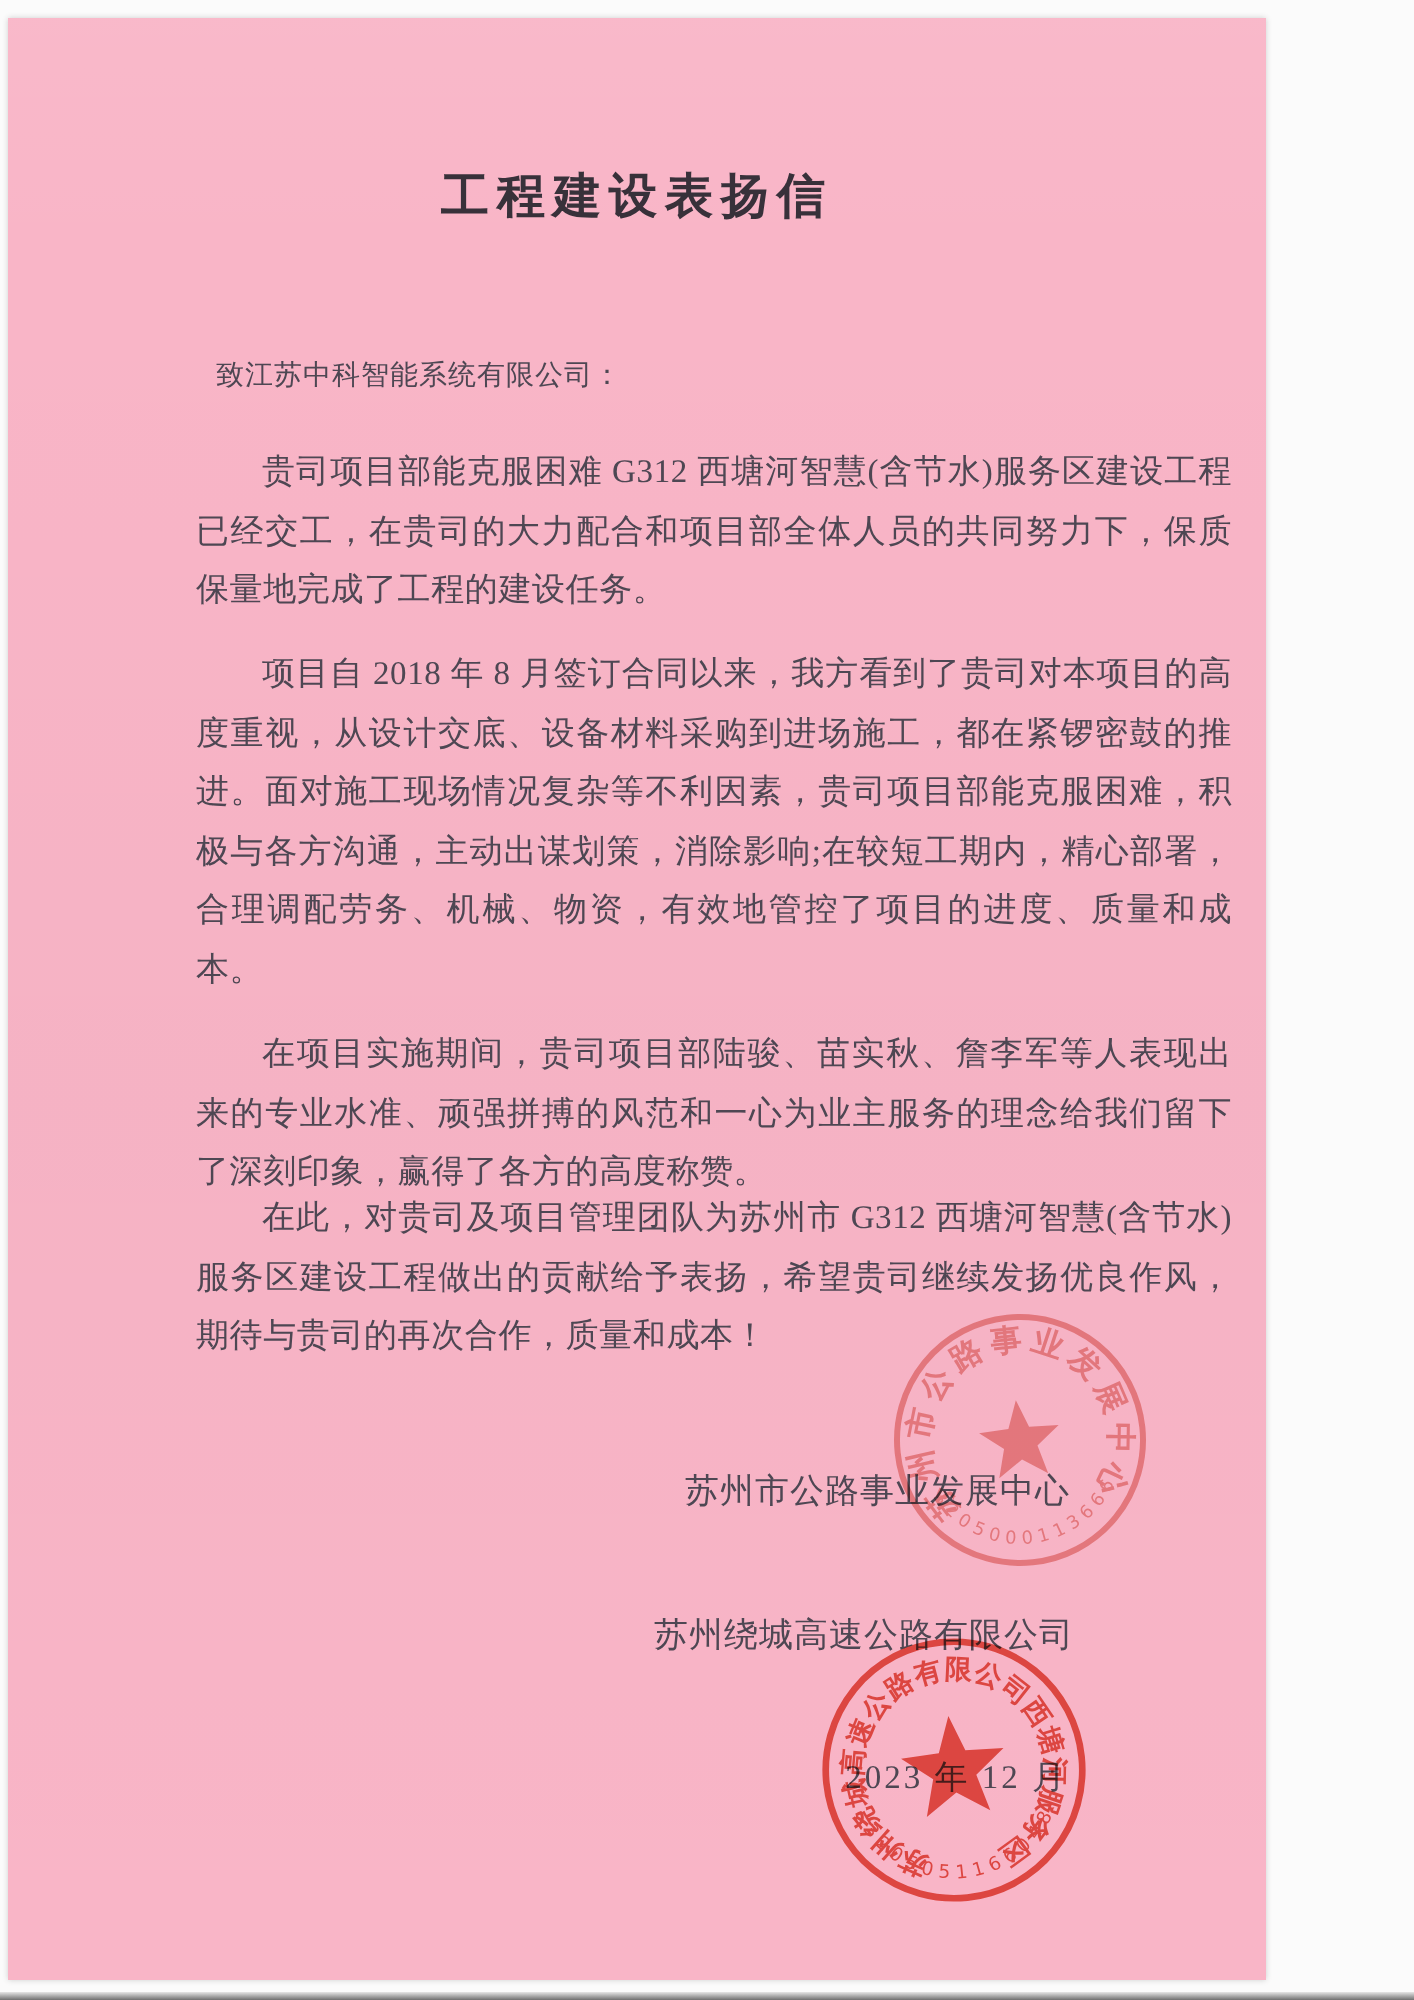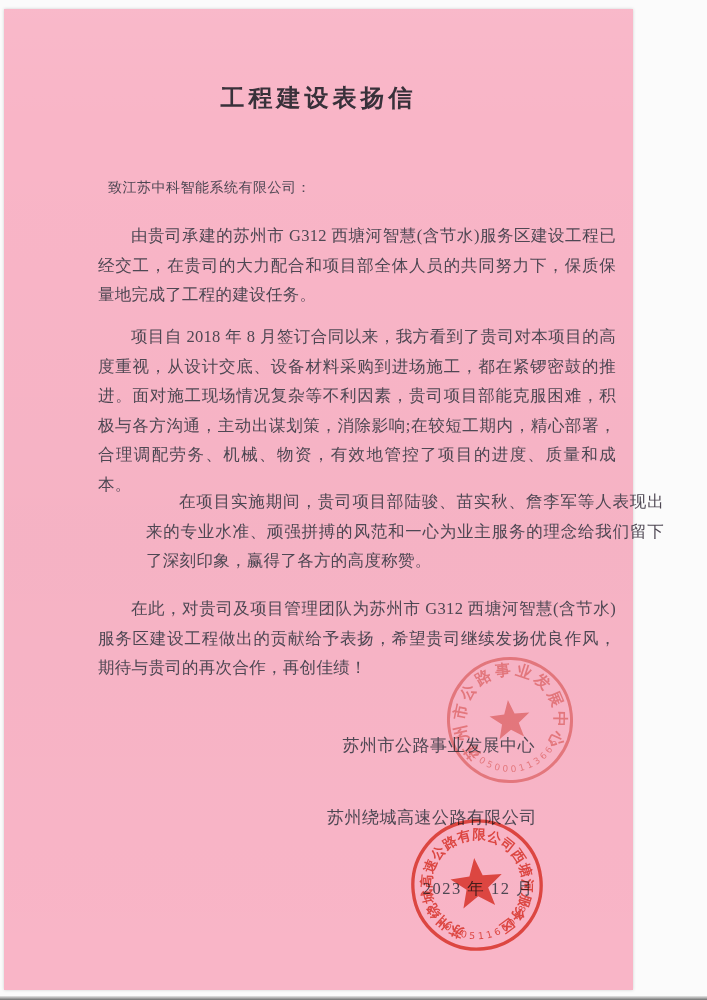--- a/index.html
+++ b/index.html
@@ -48,21 +48,21 @@
     position:absolute;left:94px;width:518px;
     font-size:16.5px;
     line-height:29.5px;
     color:var(--ink);
     text-align:justify;
     text-indent:2em;
     letter-spacing:.3px;
   }
   .para-1{top:212px;}
   .para-2{top:313px;}
-  .para-3{top:478px;margin-left:48px;}
+  .para-3{top:503px;}
   .para-4{top:585px;}
   .sig{
     position:absolute;
     font-size:17px;
     color:var(--ink);
     letter-spacing:.5px;
     white-space:nowrap;
   }
   .sig-1{top:725px;right:98px;}
   .sig-2{top:797px;right:96px;}
@@ -109,24 +109,24 @@
 </style>
 </head>
 <body>
 
 <div class="paper">
 
   <div class="title">工程建设表扬信</div>
 
   <div class="salutation">致江苏中科智能系统有限公司：</div>
 
-  <p class="para para-1">由贵司承建的苏州市 G312 西塘河智慧(含节水)服务区建设工程已经交工，在贵司的大力配合和项目部全体人员的共同努力下，保质保量地完成了工程的建设任务。</p>
+  <p class="para para-1">贵司项目部能克服困难 G312 西塘河智慧(含节水)服务区建设工程已经交工，在贵司的大力配合和项目部全体人员的共同努力下，保质保量地完成了工程的建设任务。</p>
   <p class="para para-2">项目自 2018 年 8 月签订合同以来，我方看到了贵司对本项目的高度重视，从设计交底、设备材料采购到进场施工，都在紧锣密鼓的推进。面对施工现场情况复杂等不利因素，贵司项目部能克服困难，积极与各方沟通，主动出谋划策，消除影响;在较短工期内，精心部署，合理调配劳务、机械、物资，有效地管控了项目的进度、质量和成本。</p>
   <p class="para para-3">在项目实施期间，贵司项目部陆骏、苗实秋、詹李军等人表现出来的专业水准、顽强拼搏的风范和一心为业主服务的理念给我们留下了深刻印象，赢得了各方的高度称赞。</p>
-  <p class="para para-4">在此，对贵司及项目管理团队为苏州市 G312 西塘河智慧(含节水)服务区建设工程做出的贡献给予表扬，希望贵司继续发扬优良作风，期待与贵司的再次合作，再创佳绩！</p>
+  <p class="para para-4">在此，对贵司及项目管理团队为苏州市 G312 西塘河智慧(含节水)服务区建设工程做出的贡献给予表扬，希望贵司继续发扬优良作风，期待与贵司的再次合作，质量和成本！</p>
 
   <div class="sig sig-1">苏州市公路事业发展中心</div>
   <div class="sig sig-2">苏州绕城高速公路有限公司</div>
   <div class="date">2023 年 12 月</div>
 
   <svg class="seal seal-1" viewBox="0 0 140 140" aria-hidden="true">
     <defs>
       <path id="s1-arc-top" d="M 38.2,101.8 A 45,45 0 1 1 101.8,101.8" fill="none"></path>
       <path id="s1-arc-bottom" d="M 22.9,92 A 52,52 0 0 0 117.1,92" fill="none"></path>
     </defs>

